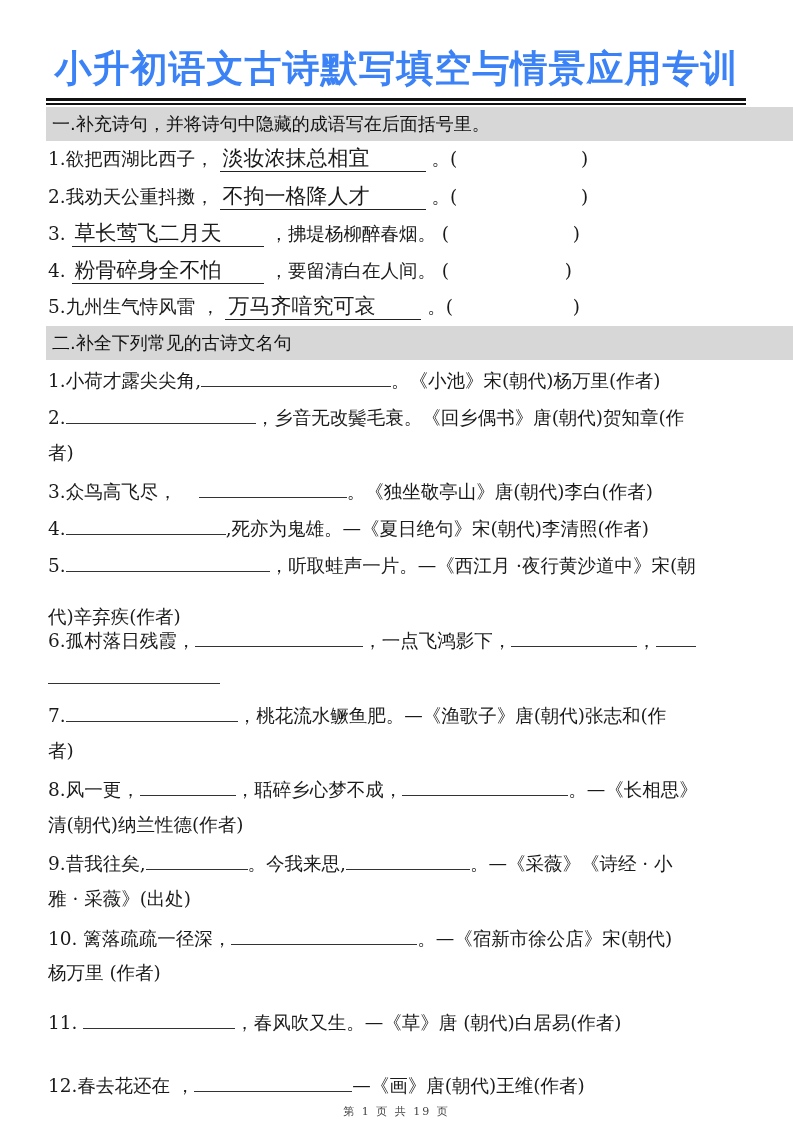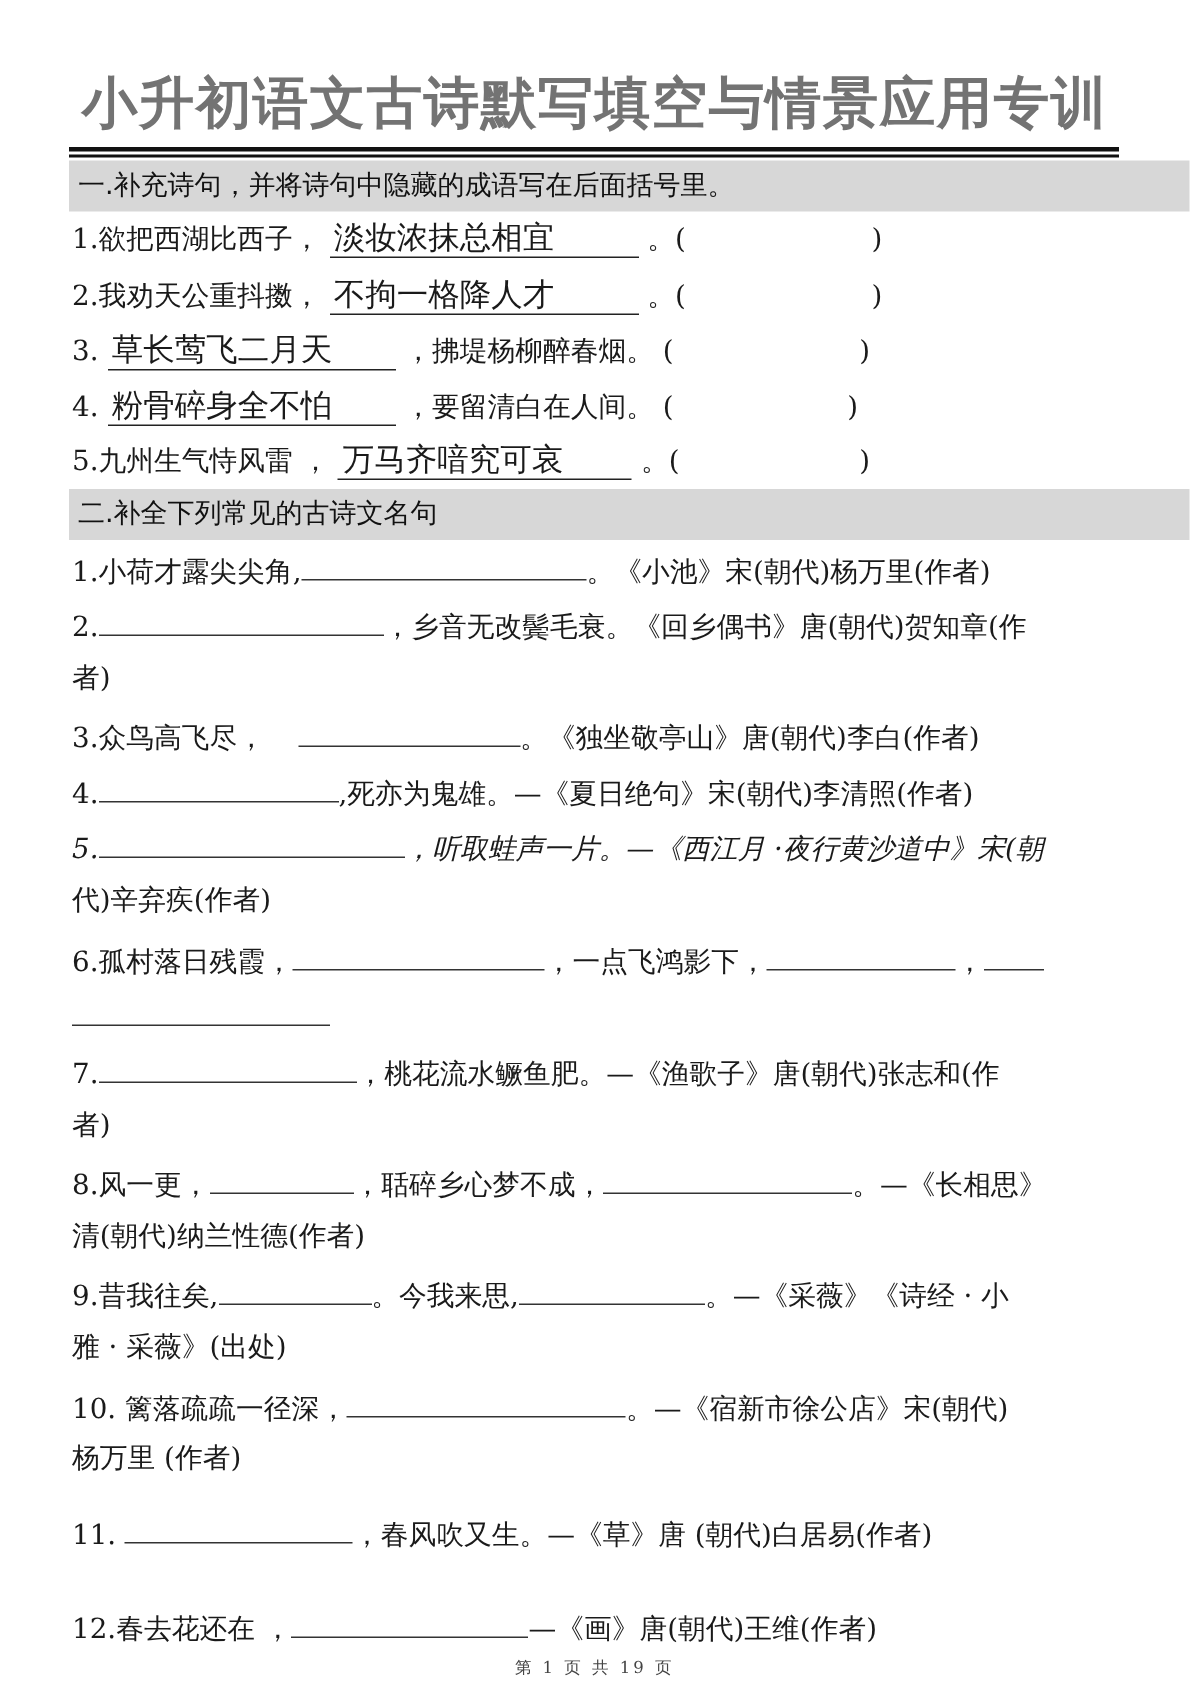--- a/index.html
+++ b/index.html
@@ -1,20 +1,20 @@
 <!DOCTYPE html>
 <html><head>
 <meta charset="utf-8">
 <style>
   html, body { margin: 0; padding: 0; background: #ffffff; }
   body { width: 793px; height: 1122px; position: relative; overflow: hidden;
          font-family: "DejaVu Serif", "Liberation Serif", serif; color: #1a1a1a; }
   .title { position: absolute; left: 0; top: 44px; width: 793px; text-align: center;
            font-family: "DejaVu Sans", "Liberation Sans", sans-serif; font-weight: bold;
-           font-size: 37px; letter-spacing: 1px; color: #737373; line-height: 50px; }
+           font-size: 37px; letter-spacing: 1px; color: #3b82f6; line-height: 50px; }
   .rule { position: absolute; left: 46px; width: 700px; background: #111; }
   .sec { position: absolute; left: 46px; width: 768px; height: 34px; background: #d7d7d7;
          font-family: "DejaVu Sans", "Liberation Sans", sans-serif; font-size: 18px;
          line-height: 34px; padding-left: 6px; box-sizing: border-box; color: #111; }
   .line { position: absolute; left: 48px; font-size: 18.5px; line-height: 26px; white-space: nowrap; }
   .blank { display: inline-block; border-bottom: 1.3px solid #333; height: 20px; vertical-align: baseline; }
   .ans { display: inline-block; font-family: "DejaVu Sans", "Liberation Sans", sans-serif;
          font-size: 21px; border-bottom: 1.5px solid #222; line-height: 26px; padding: 0 3px; }
   .paren { display: inline-block; }
   .footer { position: absolute; top: 1104px; left: 0; width: 793px; text-align: center;
@@ -75,24 +75,24 @@
   <span>2.</span><span class="blank" style="width:190px;"></span><span>，乡音无改鬓毛衰。《回乡偶书》唐(朝代)贺知章(作</span>
 </div>
 <div class="line" style="top:440px;">者)</div>
 
 <div class="line" style="top:477px;">
   <span>3.众鸟高飞尽，</span><span style="display:inline-block;width:22px;"></span><span class="blank" style="width:148px;"></span><span>。《独坐敬亭山》唐(朝代)李白(作者)</span>
 </div>
 <div class="line" style="top:514px;">
   <span>4.</span><span class="blank" style="width:160px;"></span><span>,死亦为鬼雄。—《夏日绝句》宋(朝代)李清照(作者)</span>
 </div>
-<div class="line" style="top:551px;font-style:italic;">
+<div class="line" style="top:551px;">
   <span>5.</span><span class="blank" style="width:204px;"></span><span>，听取蛙声一片。—《西江月 ·夜行黄沙道中》宋(朝</span>
 </div>
-<div class="line" style="top:588px;">代)辛弃疾(作者)</div>
+<div class="line" style="top:604px;">代)辛弃疾(作者)</div>
 
 <div class="line" style="top:626px;">
   <span>6.孤村落日残霞，</span><span class="blank" style="width:168px;"></span><span>，一点飞鸿影下，</span><span class="blank" style="width:126px;"></span><span>，</span><span class="blank" style="width:40px;"></span>
 </div>
 <div class="line" style="top:663px;">
   <span class="blank" style="width:172px;"></span>
 </div>
 
 <div class="line" style="top:701px;">
   <span>7.</span><span class="blank" style="width:172px;"></span><span>，桃花流水鳜鱼肥。—《渔歌子》唐(朝代)张志和(作</span>

